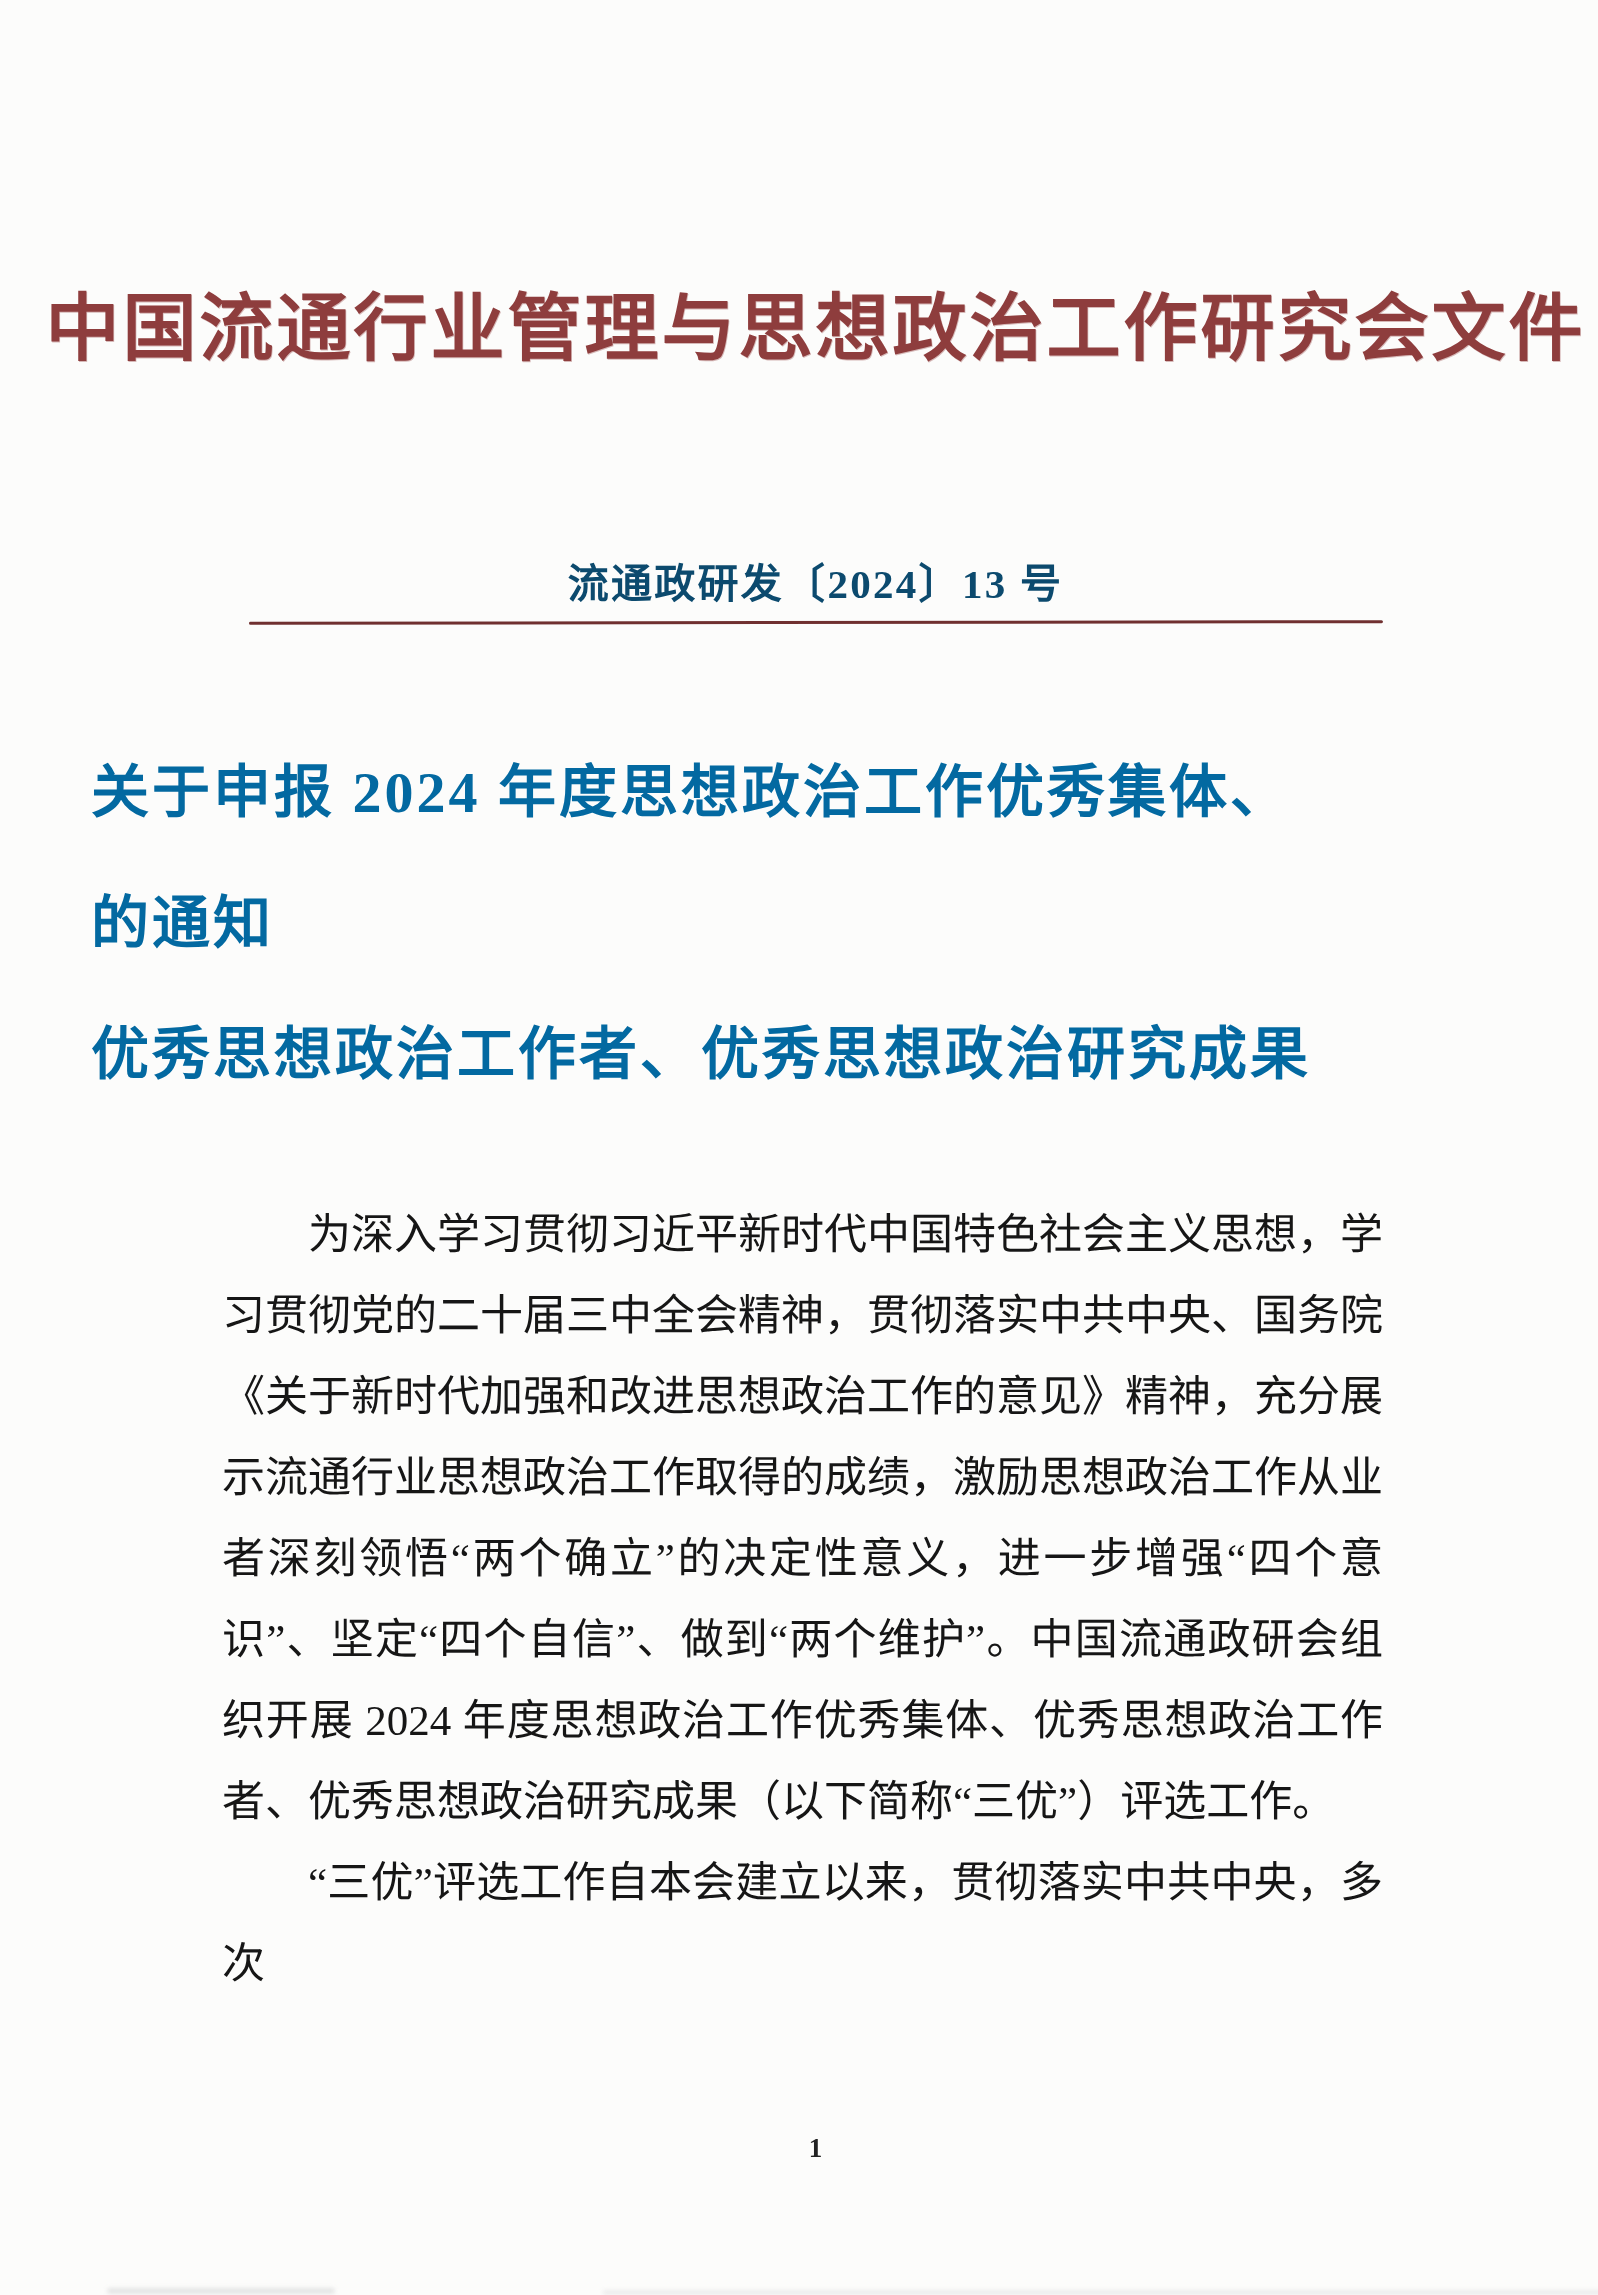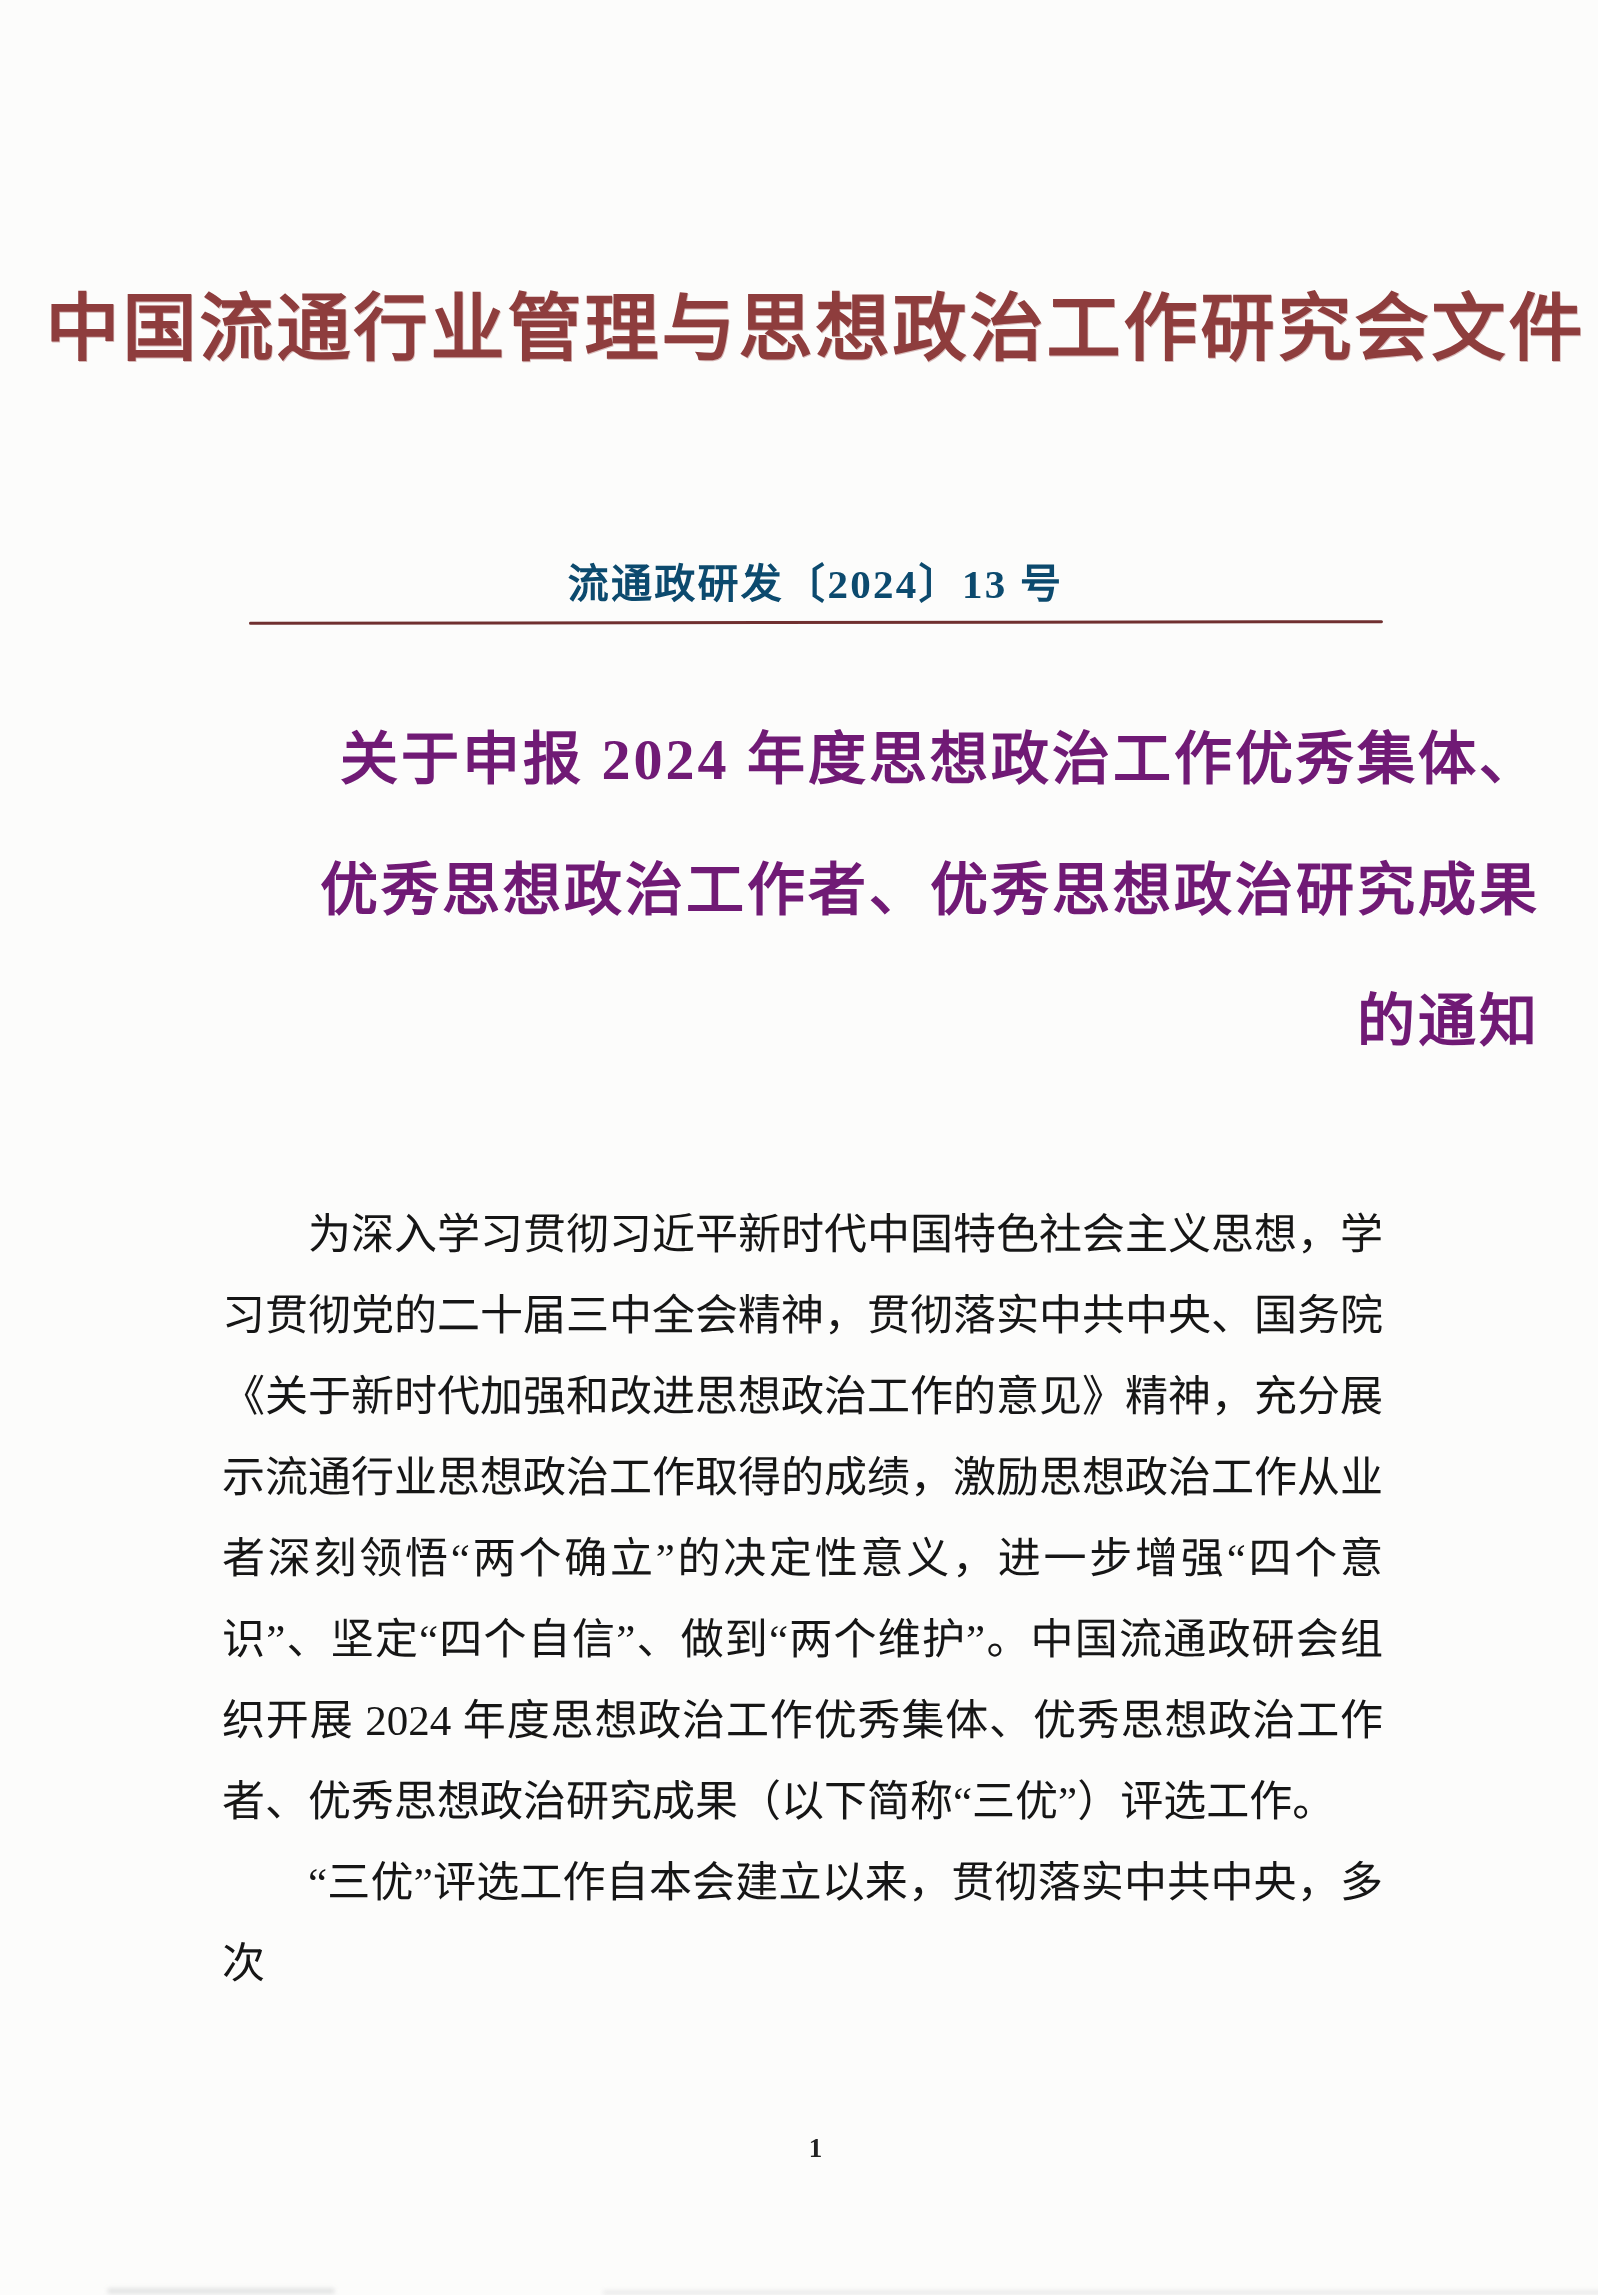--- a/index.html
+++ b/index.html
@@ -53,29 +53,29 @@
     left: 50%;
     transform: translateX(-50%) rotate(-0.08deg);
     width: 1134px;
     height: 3px;
     background: #703030;
     border-radius: 1.5px;
   }
   
   .title-block {
     position: absolute;
-    top: 694px;
+    top: 727px;
     left: 91px;
     right: 91px;
-    text-align: right;
+    text-align: left;
     font-size: 58px;
     font-weight: bold;
     line-height: 131px;
     letter-spacing: 3px;
-    color: #701a75;
+    color: #0369a1;
   }
   .title-line { white-space: nowrap; }
   
   .body-block {
     position: absolute;
     top: 1194px;
     left: 222px;
     width: 1161px;
     font-size: 43px;
     line-height: 81px;
@@ -128,22 +128,22 @@
 <div class="page">
 
   <div class="letterhead">中国流通行业管理与思想政治工作研究会文件</div>
 
   <div class="doc-number">流通政研发〔2024〕13 号</div>
 
   <div class="red-rule"></div>
 
   <div class="title-block">
     <div class="title-line">关于申报 2024 年度思想政治工作优秀集体、</div>
+    <div class="title-line">的通知</div>
     <div class="title-line">优秀思想政治工作者、优秀思想政治研究成果</div>
-    <div class="title-line">的通知</div>
   </div>
 
   <div class="body-block">
     <p class="paragraph">为深入学习贯彻习近平新时代中国特色社会主义思想，学习贯彻党的二十届三中全会精神，贯彻落实中共中央、国务院《关于新时代加强和改进思想政治工作的意见》精神，充分展示流通行业思想政治工作取得的成绩，激励思想政治工作从业者深刻领悟“两个确立”的决定性意义，进一步增强“四个意识”、坚定“四个自信”、做到“两个维护”。中国流通政研会组织开展 2024 年度思想政治工作优秀集体、优秀思想政治工作者、优秀思想政治研究成果（以下简称“三优”）评选工作。</p>
     <p class="paragraph">“三优”评选工作自本会建立以来，贯彻落实中共中央，多次</p>
   </div>
 
   <div class="page-number">1</div>
 
   <div class="scan-artifact-left"></div>

